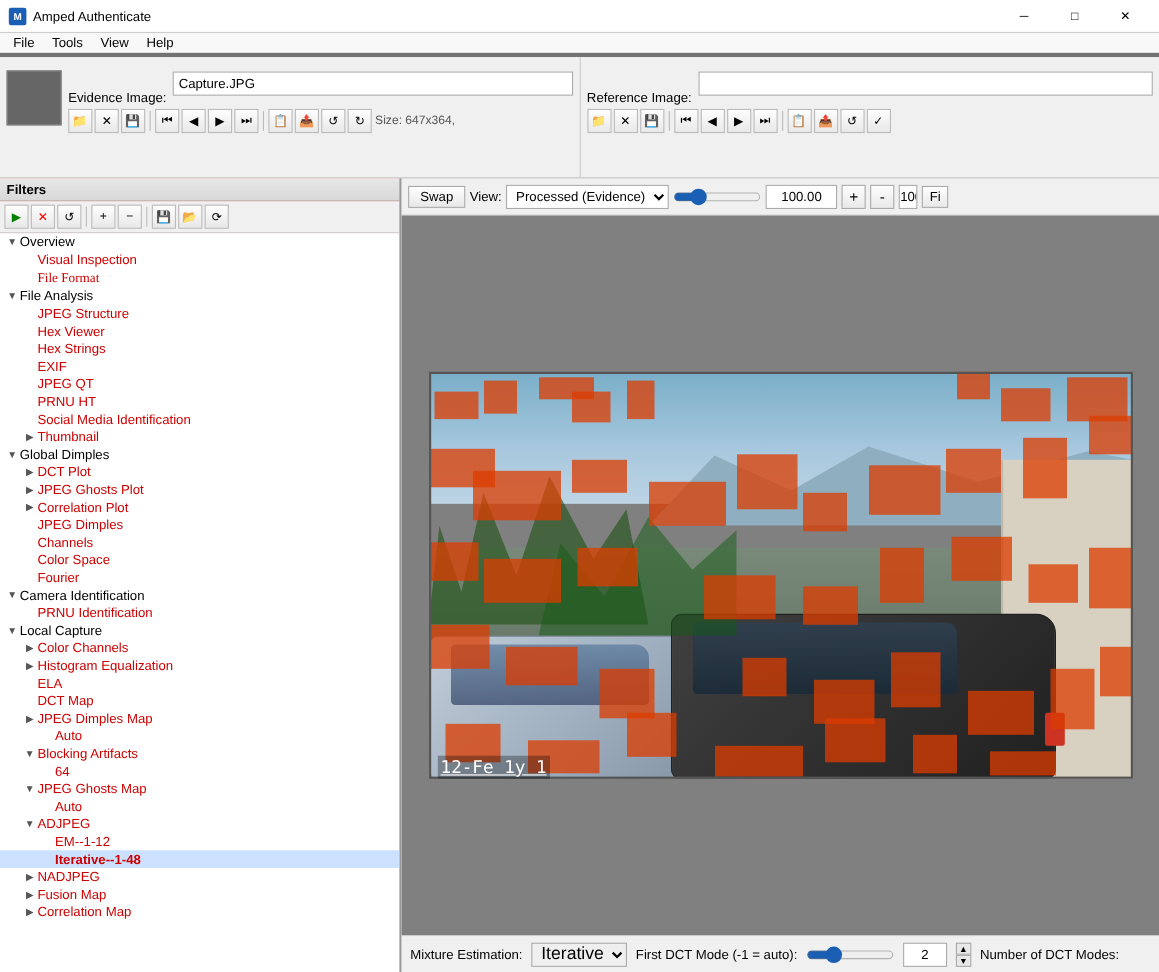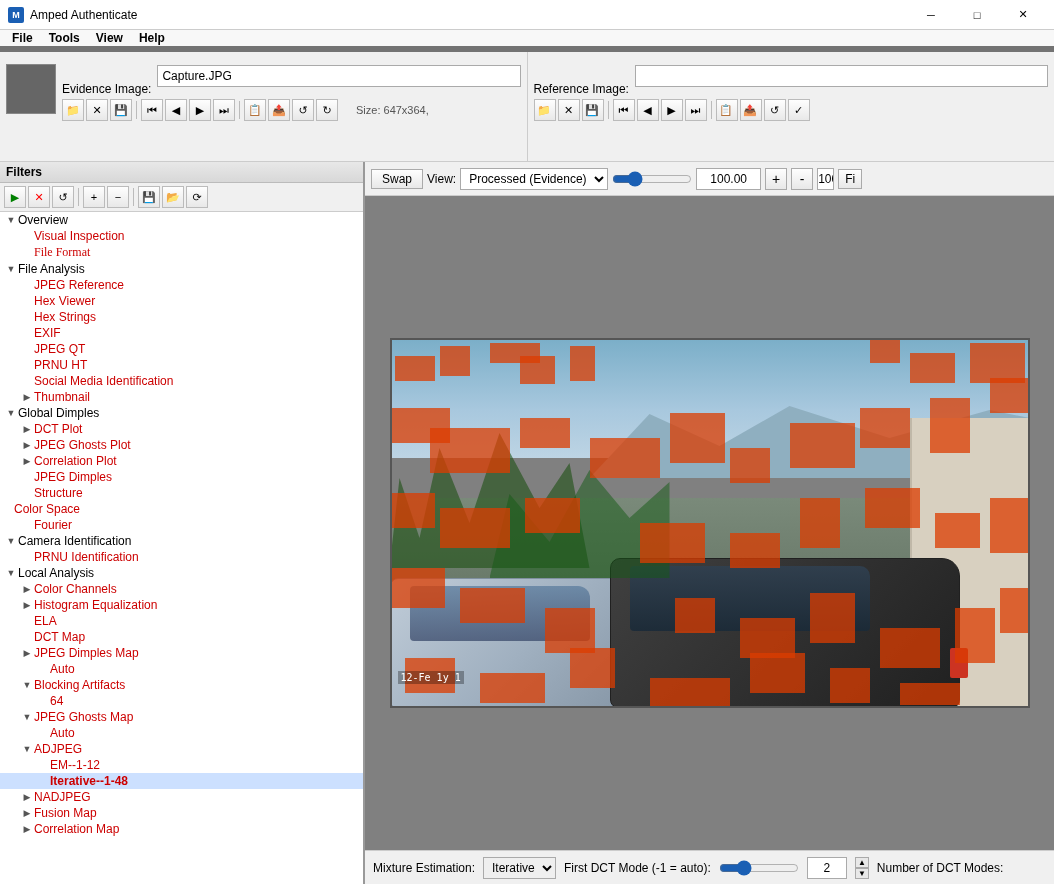--- a/index.html
+++ b/index.html
@@ -18,24 +18,23 @@
     #titlebar .app-icon { width: 16px; height: 16px; background: #1a5fb4; margin-right: 6px; border-radius: 2px; display: flex; align-items: center; justify-content: center; color: white; font-size: 10px; font-weight: bold; }
     #titlebar .title { flex: 1; font-size: 12px; color: #000; }
     #titlebar .win-controls { display: flex; gap: 0; }
     #titlebar .win-btn { width: 46px; height: 30px; border: none; background: transparent; cursor: pointer; font-size: 11px; display: flex; align-items: center; justify-content: center; }
 
     
     #menubar {
       background: #f8f8f8;
       height: 22px;
       display: flex;
-      align-items: center;
+      align-items: flex-end;
       padding: 0 4px;
-      border-bottom: 6px solid #737373;
-      font-weight: bold;
+      border-bottom: 4px solid #737373;
     }
     .menu-item { padding: 2px 8px; cursor: pointer; font-size: 12px; }
 
     
     #main-container { display: flex; flex-direction: column; height: calc(884px - 52px); }
 
     
     #evidence-row {
       display: flex;
       background: #f0f0f0;
@@ -45,21 +44,21 @@
     .evidence-panel {
       flex: 1;
       padding: 4px 6px;
       border-right: 1px solid #ccc;
     }
     .ev-header { display: flex; align-items: center; gap: 6px; margin-bottom: 4px; }
     .ev-label { font-size: 12px; font-weight: normal; margin-top: 26px; }
     .ev-input { flex: 1; height: 22px; border: 1px solid #aaa; padding: 0 4px; font-size: 12px; background: white; }
     .toolbar-row { display: flex; align-items: center; gap: 2px; }
     .tb-btn { width: 22px; height: 22px; border: 1px solid #bbb; background: linear-gradient(to bottom, #fefefe, #e8e8e8); cursor: pointer; display: flex; align-items: center; justify-content: center; font-size: 11px; }
-    .size-label { font-size: 11px; color: #555; margin-left: 16px; }
+    .size-label { font-size: 11px; color: #555; margin-left: 1px; }
 
     
     #content-area { display: flex; flex: 1; overflow: hidden; }
 
     
     #left-panel {
       width: 365px;
       display: flex;
       flex-direction: column;
       border-right: 2px solid #999;
@@ -140,28 +139,29 @@
     
     .image-frame {
       position: relative;
       width: 640px;
       height: 370px;
     }
 
     
     .timestamp {
       position: absolute;
-      bottom: 24px;
+      bottom: 0;
       left: 8px;
       color: white;
-      font-size: 10px;
+      font-size: 16px;
       font-family: monospace;
       background: rgba(0,0,0,0.3);
       padding: 1px 3px;
       z-index: 10;
+      text-decoration: underline;
     }
 
     
     .overlay-patch {
       position: absolute;
       background: rgba(220, 60, 0, 0.75);
     }
 
     
     #bottom-bar {
@@ -169,21 +169,21 @@
       border-top: 1px solid #ccc;
       height: 34px;
       display: flex;
       align-items: center;
       padding: 0 8px;
       gap: 8px;
       font-size: 12px;
       overflow: hidden;
     }
     .bottom-label { font-size: 12px; white-space: nowrap; }
-    .bottom-select { height: 22px; border: 1px solid #aaa; font-size: 12px; padding: 0 4px; }
+    .bottom-select { height: 22px; border: 1px solid #aaa; font-size: 16px; padding: 0 4px; }
     .bottom-slider { width: 80px; accent-color: #1a5fb4; }
     .bottom-input { width: 40px; height: 22px; border: 1px solid #aaa; text-align: center; font-size: 12px; }
     .spin-btn { width: 14px; height: 11px; border: 1px solid #aaa; background: #e8e8e8; cursor: pointer; font-size: 8px; display: flex; align-items: center; justify-content: center; }
 
     
     ::-webkit-scrollbar { width: 12px; }
     ::-webkit-scrollbar-track { background: #f0f0f0; }
     ::-webkit-scrollbar-thumb { background: #c0c0c0; border: 1px solid #aaa; }
     .toolbar-sep { width: 1px; height: 18px; background: #bbb; margin: 0 2px; }
   </style>
@@ -299,21 +299,21 @@
           <div class="tree-item" style="padding-left: 20px; font-family: Liberation Serif, serif;">
             <span class="tree-expand" style="color: rgb(85, 85, 85); font-size: 9px;"></span>
             <span class="tree-label">File Format</span>
           </div>
           <div class="tree-item" style="padding-left: 4px;">
             <span class="tree-expand" style="color: rgb(85, 85, 85); font-size: 9px;">▼</span>
             <span class="tree-label black">File Analysis</span>
           </div>
           <div class="tree-item" style="padding-left: 20px;">
             <span class="tree-expand" style="color: rgb(85, 85, 85); font-size: 9px;"></span>
-            <span class="tree-label">JPEG Reference</span>
+            <span class="tree-label">JPEG Structure</span>
           </div>
           <div class="tree-item" style="padding-left: 20px;">
             <span class="tree-expand" style="color: rgb(85, 85, 85); font-size: 9px;"></span>
             <span class="tree-label">Hex Viewer</span>
           </div>
           <div class="tree-item" style="padding-left: 20px;">
             <span class="tree-expand" style="color: rgb(85, 85, 85); font-size: 9px;"></span>
             <span class="tree-label">Hex Strings</span>
           </div>
           <div class="tree-item" style="padding-left: 20px;">
@@ -351,41 +351,41 @@
           <div class="tree-item" style="padding-left: 20px;">
             <span class="tree-expand" style="color: rgb(85, 85, 85); font-size: 9px;">▶</span>
             <span class="tree-label">Correlation Plot</span>
           </div>
           <div class="tree-item" style="padding-left: 20px;">
             <span class="tree-expand" style="color: rgb(85, 85, 85); font-size: 9px;"></span>
             <span class="tree-label">JPEG Dimples</span>
           </div>
           <div class="tree-item" style="padding-left: 20px;">
             <span class="tree-expand" style="color: rgb(85, 85, 85); font-size: 9px;"></span>
-            <span class="tree-label">Structure</span>
-          </div>
-          <div class="tree-item" style="">
+            <span class="tree-label">Channels</span>
+          </div>
+          <div class="tree-item" style="padding-left: 20px;">
             <span class="tree-expand" style="color: rgb(85, 85, 85); font-size: 9px;"></span>
             <span class="tree-label">Color Space</span>
           </div>
           <div class="tree-item" style="padding-left: 20px;">
             <span class="tree-expand" style="color: rgb(85, 85, 85); font-size: 9px;"></span>
             <span class="tree-label">Fourier</span>
           </div>
           <div class="tree-item" style="padding-left: 4px;">
             <span class="tree-expand" style="color: rgb(85, 85, 85); font-size: 9px;">▼</span>
             <span class="tree-label black">Camera Identification</span>
           </div>
           <div class="tree-item" style="padding-left: 20px;">
             <span class="tree-expand" style="color: rgb(85, 85, 85); font-size: 9px;"></span>
             <span class="tree-label">PRNU Identification</span>
           </div>
           <div class="tree-item" style="padding-left: 4px;">
             <span class="tree-expand" style="color: rgb(85, 85, 85); font-size: 9px;">▼</span>
-            <span class="tree-label black">Local Analysis</span>
+            <span class="tree-label black">Local Capture</span>
           </div>
           <div class="tree-item" style="padding-left: 20px;">
             <span class="tree-expand" style="color: rgb(85, 85, 85); font-size: 9px;">▶</span>
             <span class="tree-label">Color Channels</span>
           </div>
           <div class="tree-item" style="padding-left: 20px;">
             <span class="tree-expand" style="color: rgb(85, 85, 85); font-size: 9px;">▶</span>
             <span class="tree-label">Histogram Equalization</span>
           </div>
           <div class="tree-item" style="padding-left: 20px;">

